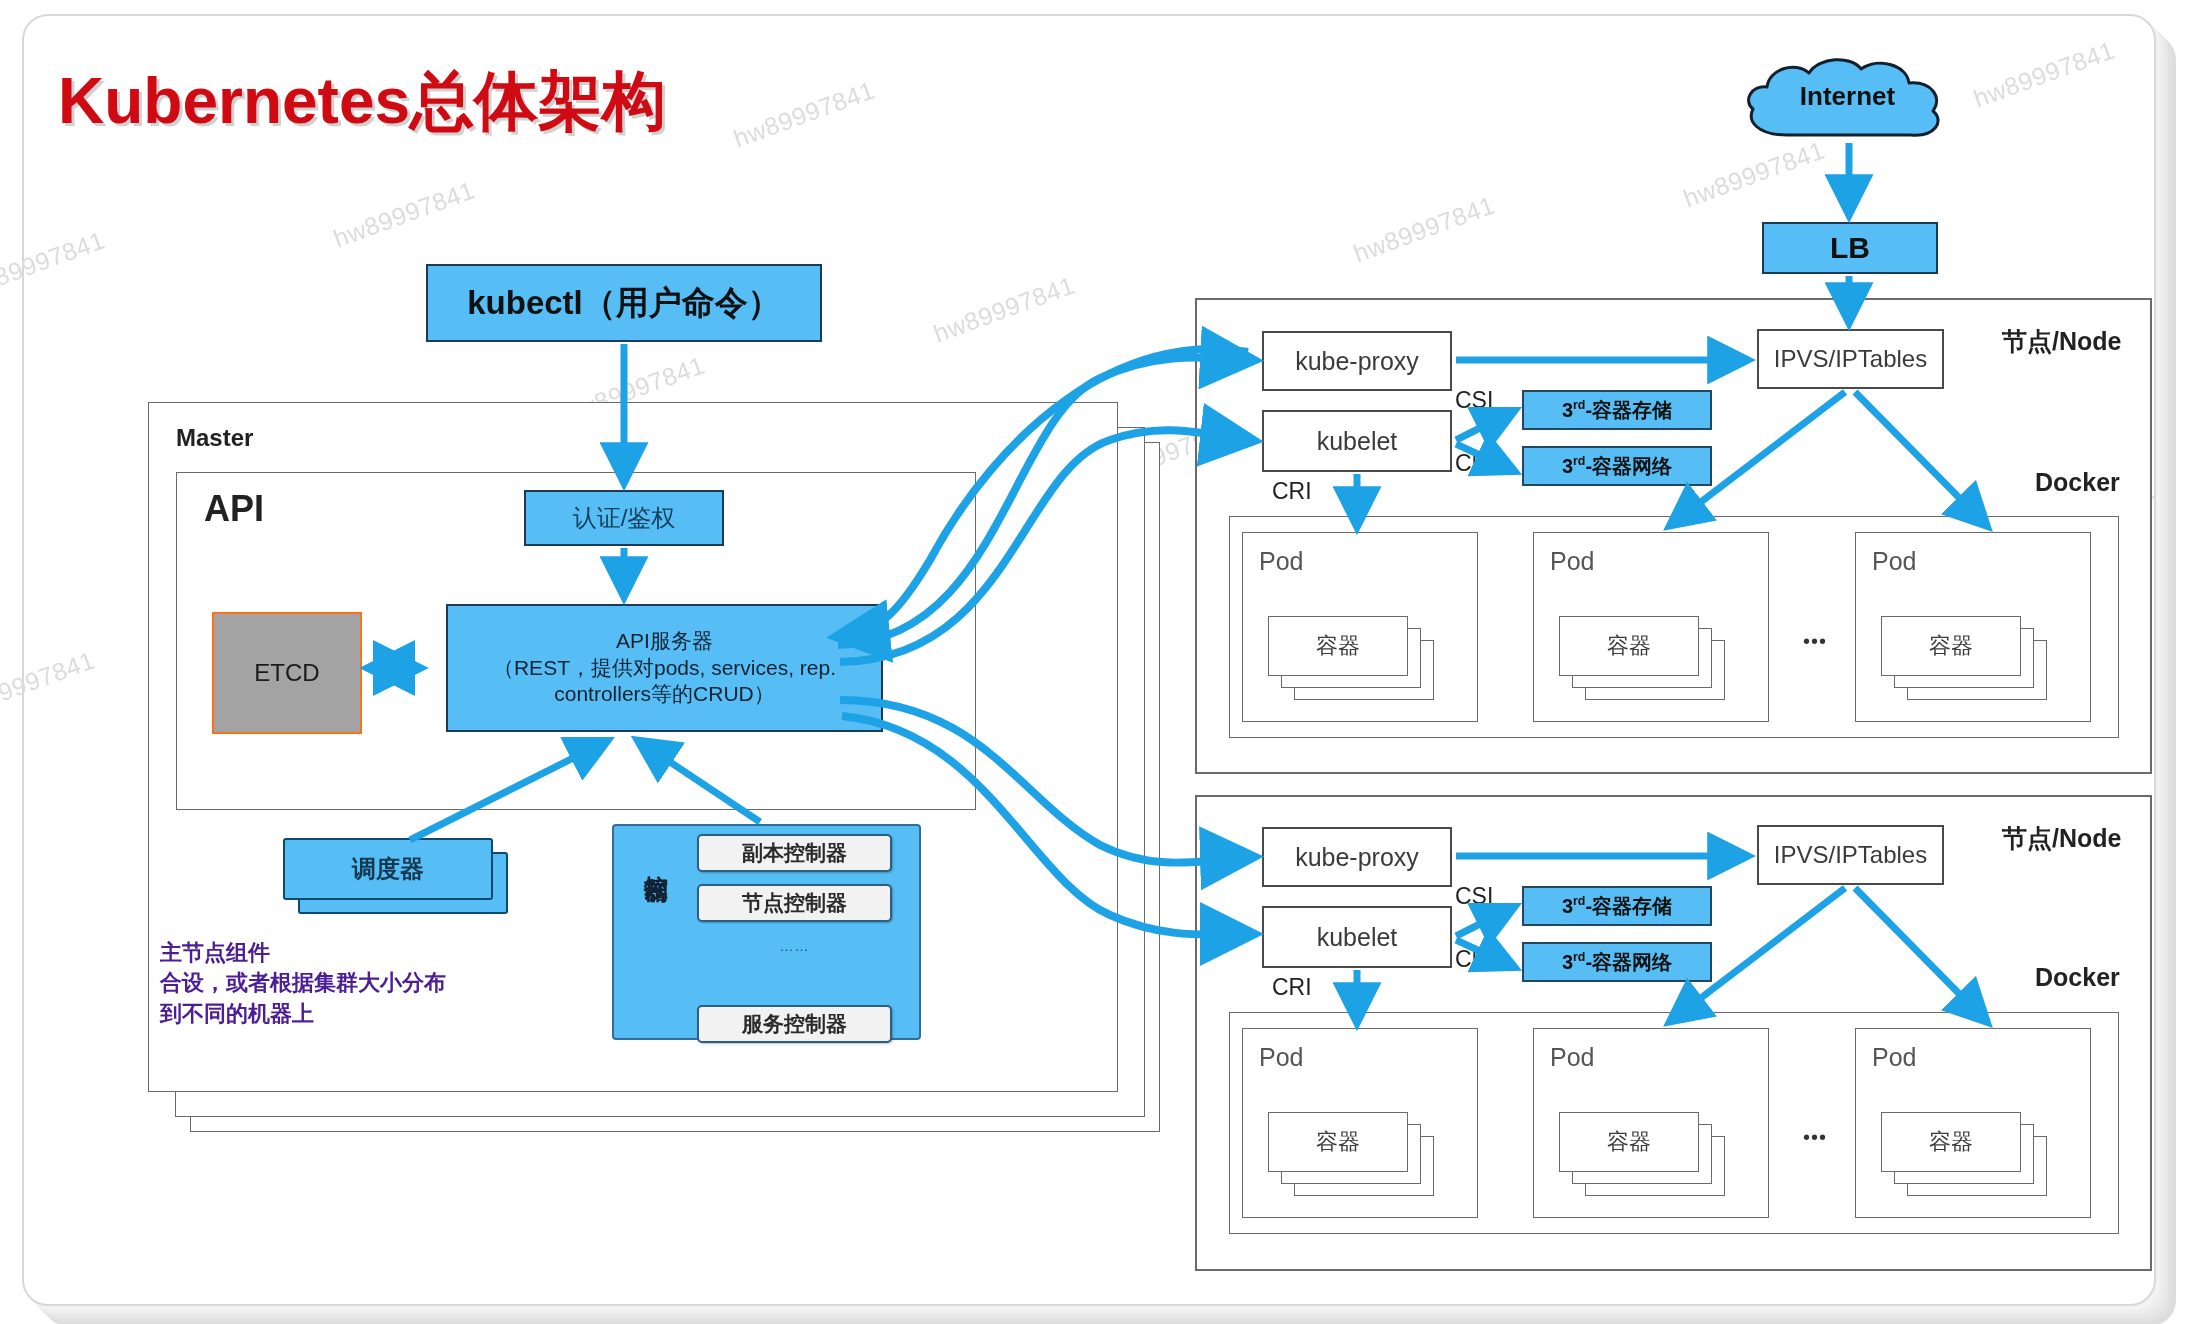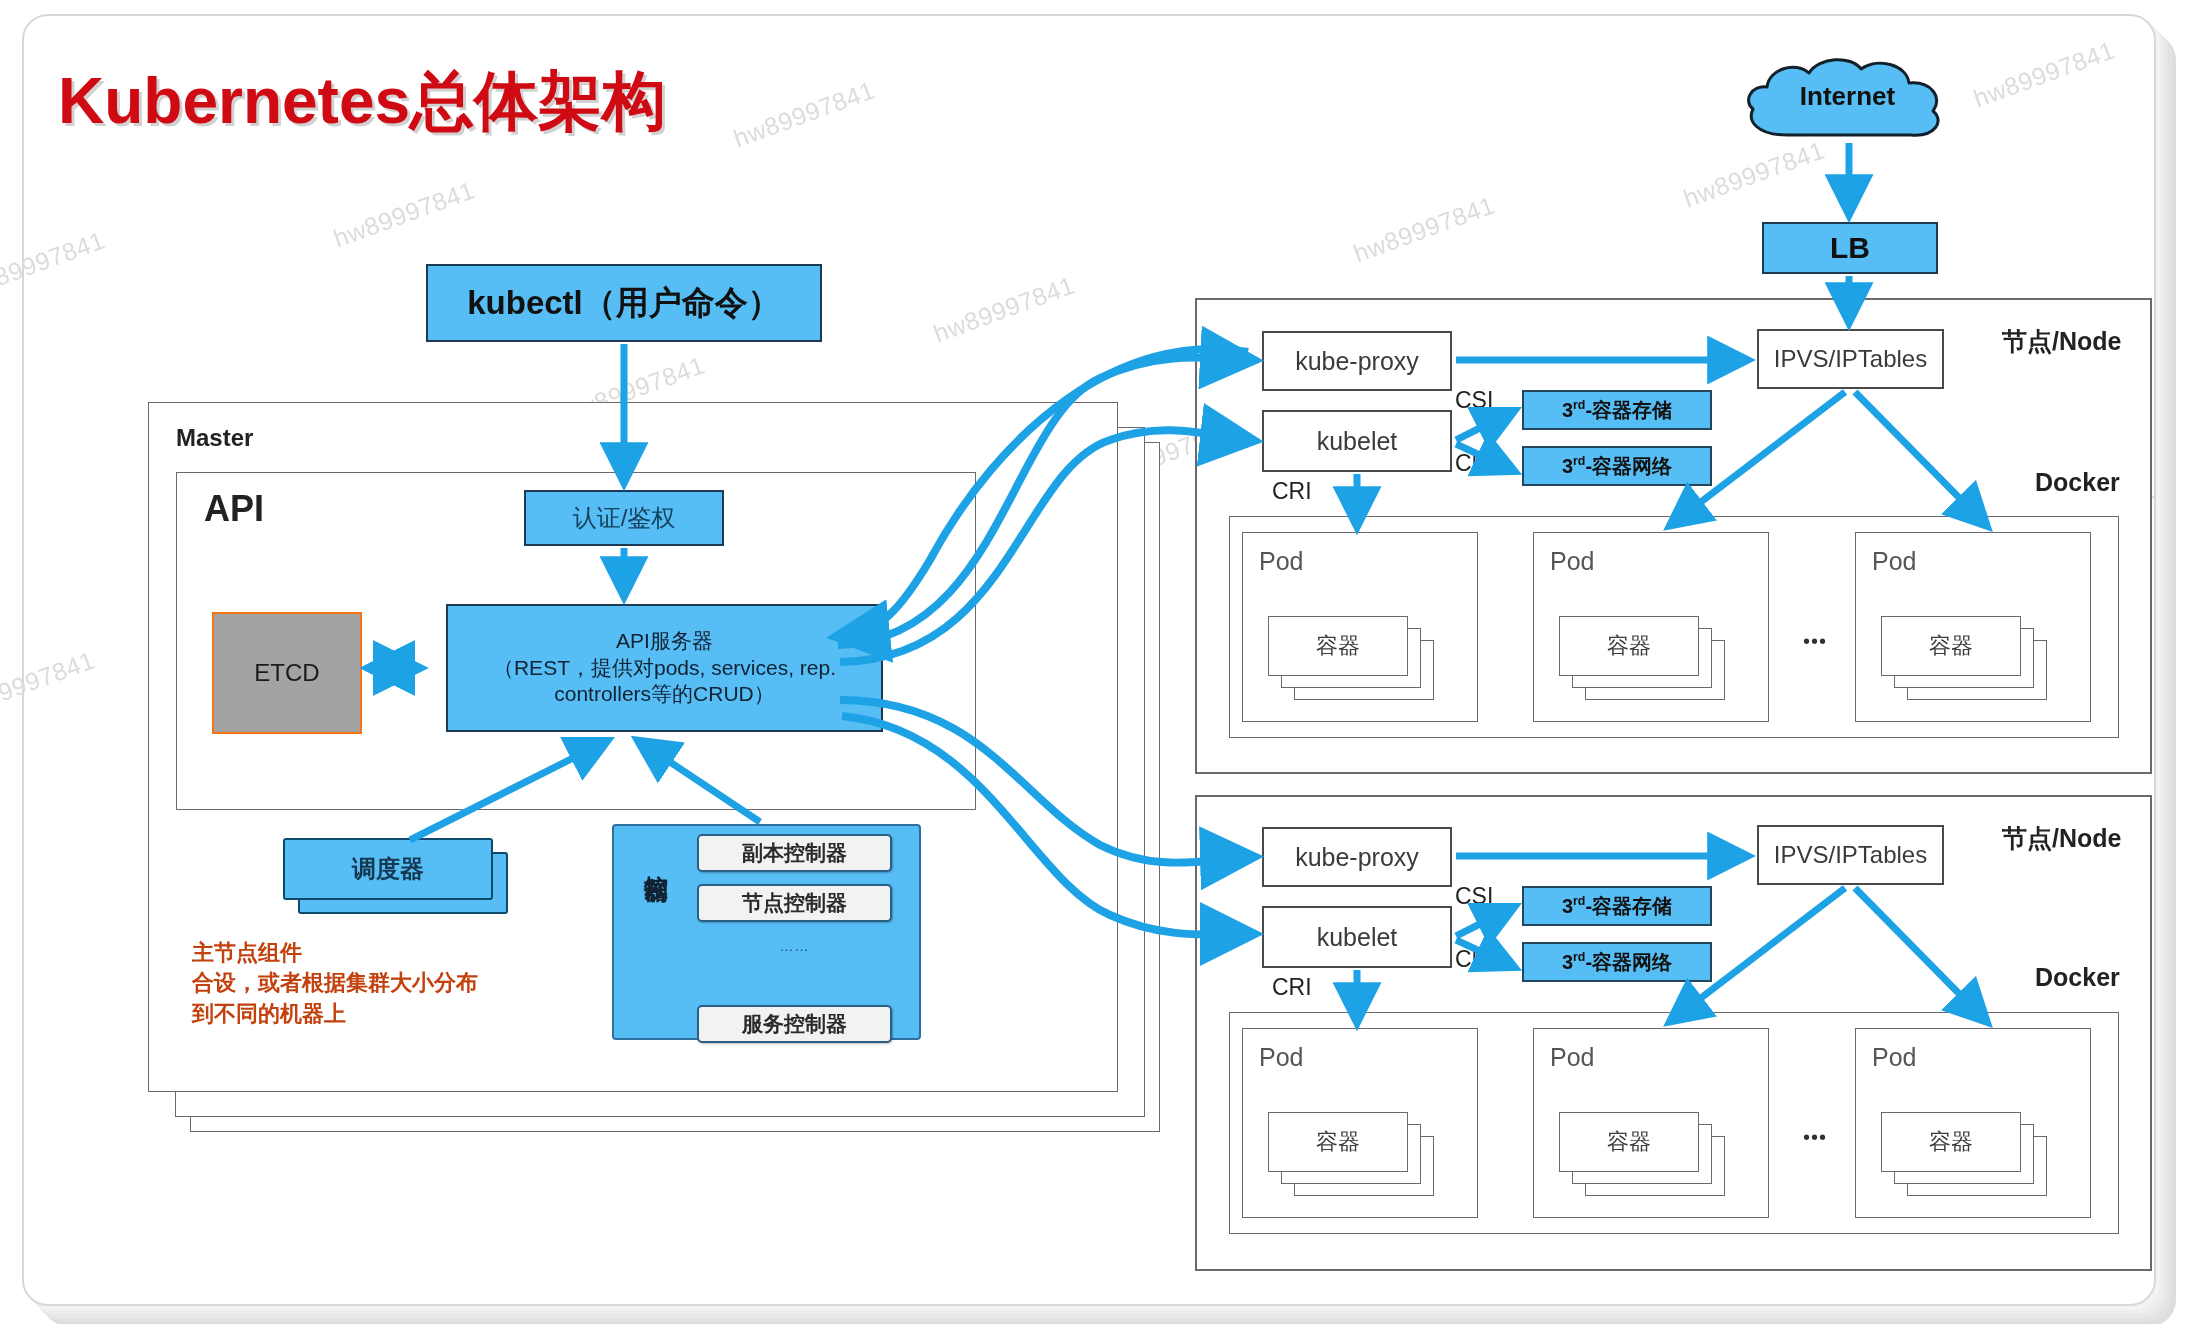--- a/index.html
+++ b/index.html
@@ -152,21 +152,21 @@
     <span>副本控制器</span>
   </div>
   <div class="abs lightbtn" style="left:697px;top:884px;width:195px;height:38px;">
     <span>节点控制器</span>
   </div>
   <div class="abs" style="left:697px;top:934px;width:195px;height:24px;display:flex;align-items:center;justify-content:center;color:#1b4c6b;font-size:14px;letter-spacing:1px;">……</div>
   <div class="abs lightbtn" style="left:697px;top:976px;width:195px;height:38px;margin-top:29px;">
     <span>服务控制器</span>
   </div>
 
-  <div class="abs" style="left:192px;top:938px;font-size:22px;color:#c2410c;line-height:1.38;font-weight:bold;">
+  <div class="abs" style="left:160px;top:938px;font-size:22px;color:#4c1d95;line-height:1.38;font-weight:bold;">
     <div>主节点组件</div>
     <div>合设，或者根据集群大小分布</div>
     <div>到不同的机器上</div>
   </div>
 
   <div class="cloud" style="left:1735px;top:55px;width:225px;height:92px;">
     <svg width="225" height="92" viewBox="0 0 225 92">
       <path d="M52 80 C22 80 12 66 18 54 C8 46 16 30 32 32 C34 14 60 6 74 18
                C84 2 116 0 126 14 C144 2 172 10 174 28 C196 26 208 42 198 56
                C210 66 200 82 176 80 Z" fill="#56bdf5" stroke="#11202b" stroke-width="3" stroke-linejoin="round"></path>

